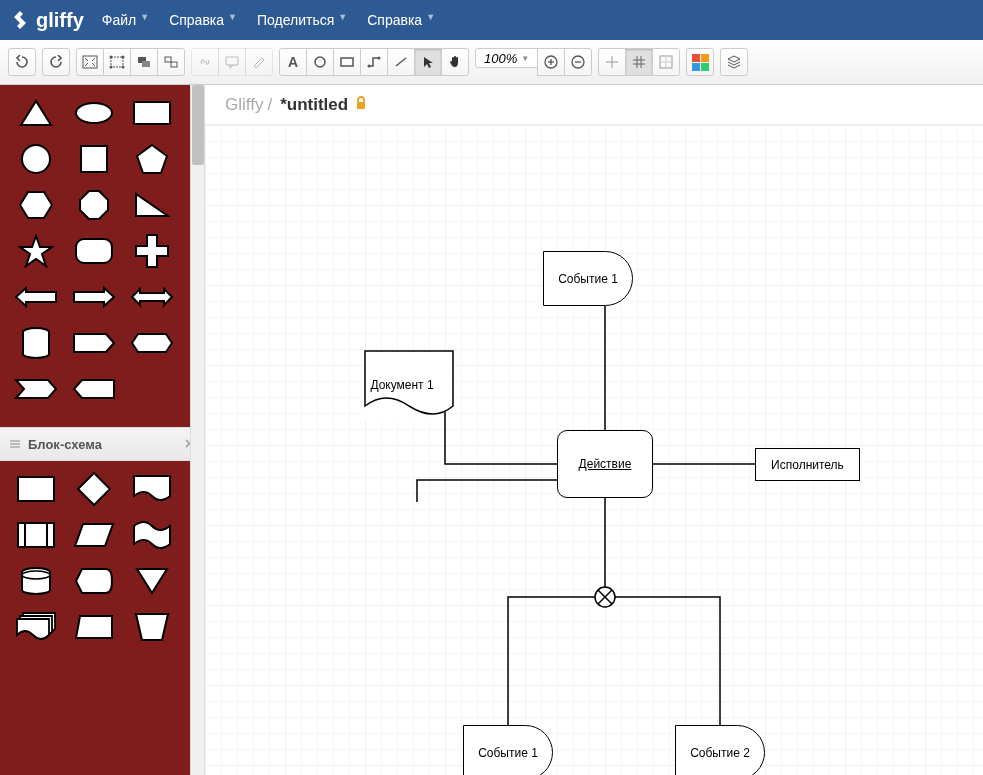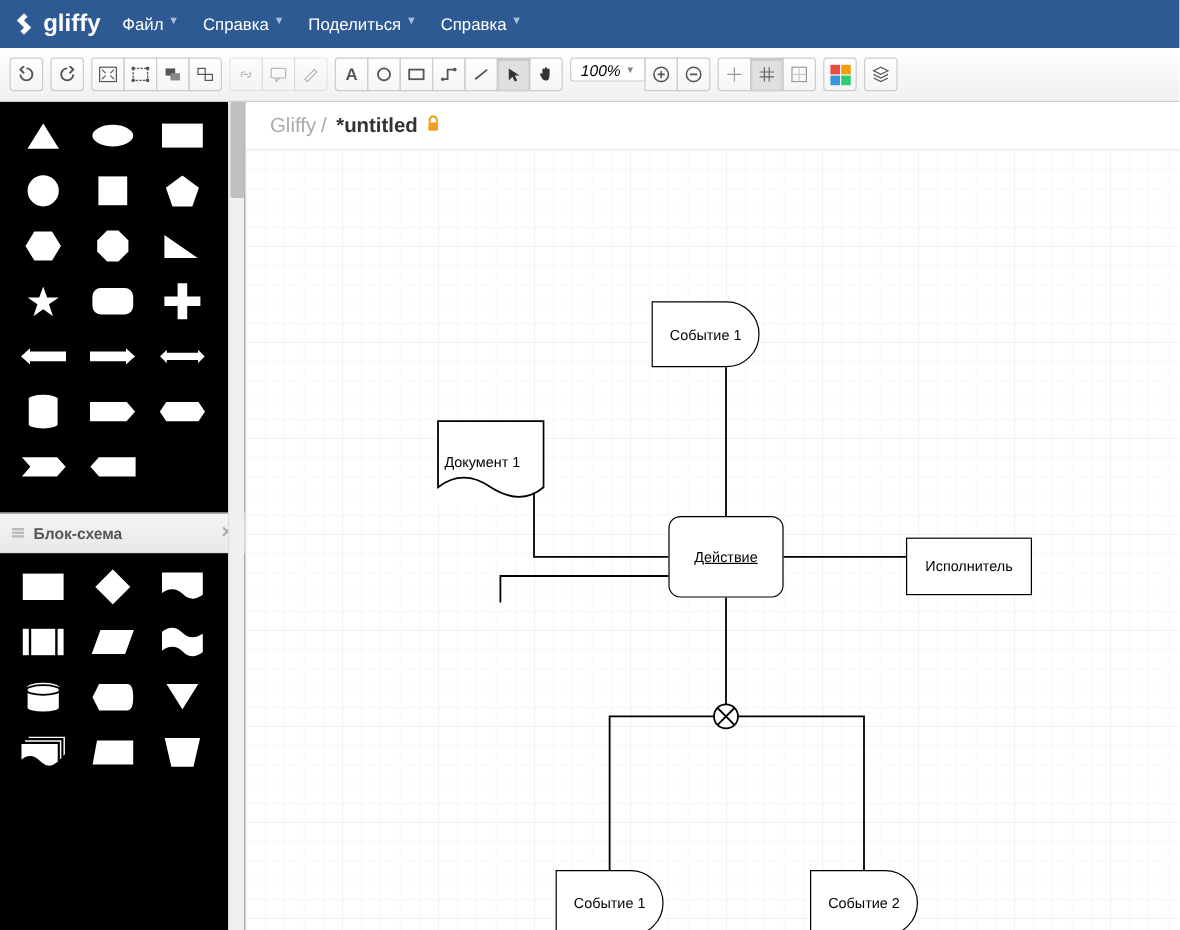--- a/index.html
+++ b/index.html
@@ -13,21 +13,21 @@
 .toolbar { height: 45px; background: linear-gradient(#fff, #f0f0f0); border-bottom: 1px solid #ccc; display: flex; align-items: center; padding: 0 8px; gap: 6px; }
 .tbtn { height: 28px; min-width: 28px; border: 1px solid #ccc; border-radius: 3px; background: linear-gradient(#fff, #f5f5f5); display: flex; align-items: center; justify-content: center; cursor: pointer; color: #555; font-size: 14px; padding: 0 4px; }
 .tbtn.disabled { opacity: 0.4; cursor: default; }
 .tbtn.active { background: #e0e0e0; box-shadow: inset 0 1px 2px rgba(0,0,0,0.2); }
 .tgroup { display: flex; }
 .tgroup .tbtn { border-radius: 0; margin-left: -1px; }
 .tgroup .tbtn:first-child { border-radius: 3px 0 0 3px; margin-left: 0; }
 .tgroup .tbtn:last-child { border-radius: 0 3px 3px 0; }
 .zoom-disp { height: 20px; border: 1px solid #ccc; border-radius: 3px 0 0 3px; background: #fff; display: flex; align-items: center; padding: 0 8px; font-size: 13px; font-style: italic; }
 .content { display: flex; height: calc(100% - 85px); }
-.sidebar { width: 205px; background: #000000; border-right: 1px solid #ddd; overflow: hidden; position: relative; }
+.sidebar { width: 205px; background: #7f1d1d; border-right: 1px solid #ddd; overflow: hidden; position: relative; }
 .sidebar-scroll { position: absolute; right: 0; top: 0; width: 14px; height: 100%; background: #f0f0f0; border-left: 1px solid #ddd; }
 .sidebar-scroll .thumb { position: absolute; top: 0; left: 1px; width: 12px; height: 80px; background: #c0c0c0; border-radius: 2px; }
 .shapes-panel { padding: 10px 6px; width: 191px; }
 .shape-row { display: flex; gap: 14px; margin-bottom: 10px; padding-left: 8px; }
 .shape-cell { width: 44px; height: 36px; display: flex; align-items: center; justify-content: center; cursor: pointer; }
 .panel-header { background: linear-gradient(#f5f5f5, #e8e8e8); border-top: 1px solid #ddd; border-bottom: 1px solid #ddd; padding: 7px 10px; display: flex; align-items: center; font-size: 13px; color: #555; font-weight: bold; }
 .panel-header .drag { margin-right: 8px; color: #aaa; display: flex; flex-direction: column; gap: 1px; }
 .panel-header .drag span { width: 10px; height: 2px; background: #bbb; display: block; }
 .panel-header .close { margin-left: auto; color: #aaa; cursor: pointer; font-size: 16px; }
 .canvas-area { flex: 1; position: relative; background: #fff; }
@@ -464,21 +464,21 @@
       </div>
       <div class="node doc-shape" style="left:159px;top:225px;border:none">
         <svg width="90" height="70">
             <path d="M1 1 L89 1 L89 56 Q70 72 45 56 Q22 40 1 56 Z" fill="#fff" stroke="#000" stroke-width="1.5"></path>
           </svg>
         <span class="lbl">Документ 1</span>
       </div>
       <div class="node rounded" style="left:352px;top:305px;width:96px;height:68px;text-decoration:underline;">
         <span>Действие</span>
       </div>
-      <div class="node" style="left:550px;top:323px;width:105px;height:48px;border-width:1px">
+      <div class="node" style="left:550px;top:323px;width:105px;height:33px;border-width:1px">
         <span>Исполнитель</span>
       </div>
       <div class="node event" style="left:258px;top:600px;">
         <span>Событие 1</span>
       </div>
       <div class="node event" style="left:470px;top:600px;">
         <span>Событие 2</span>
       </div>
     </div>
   </div>

